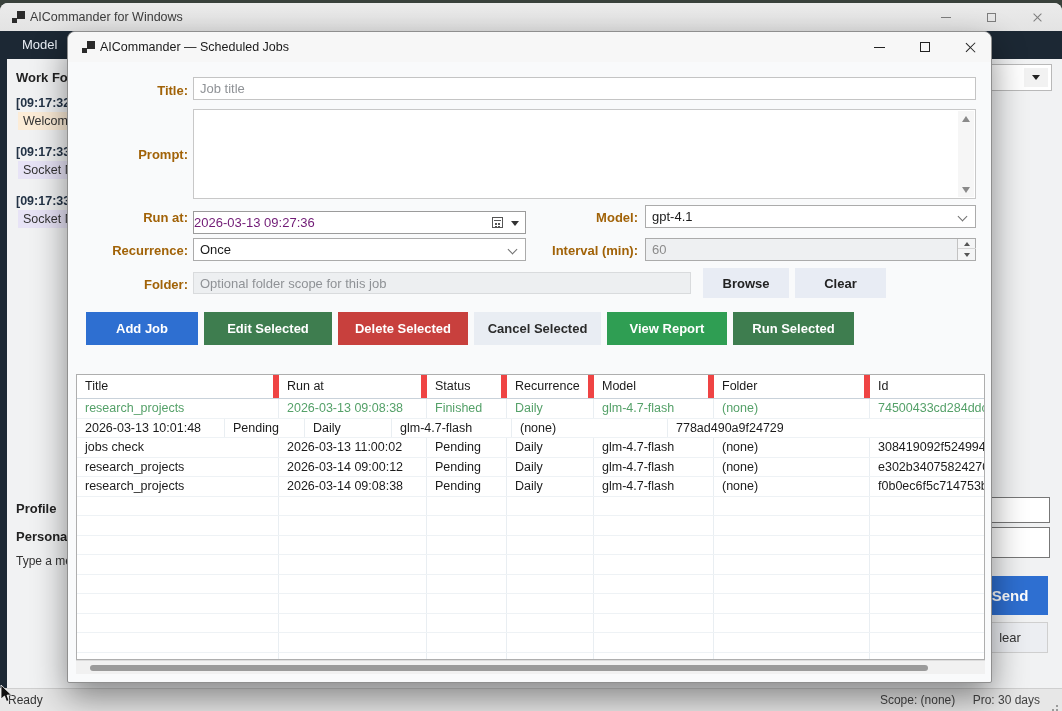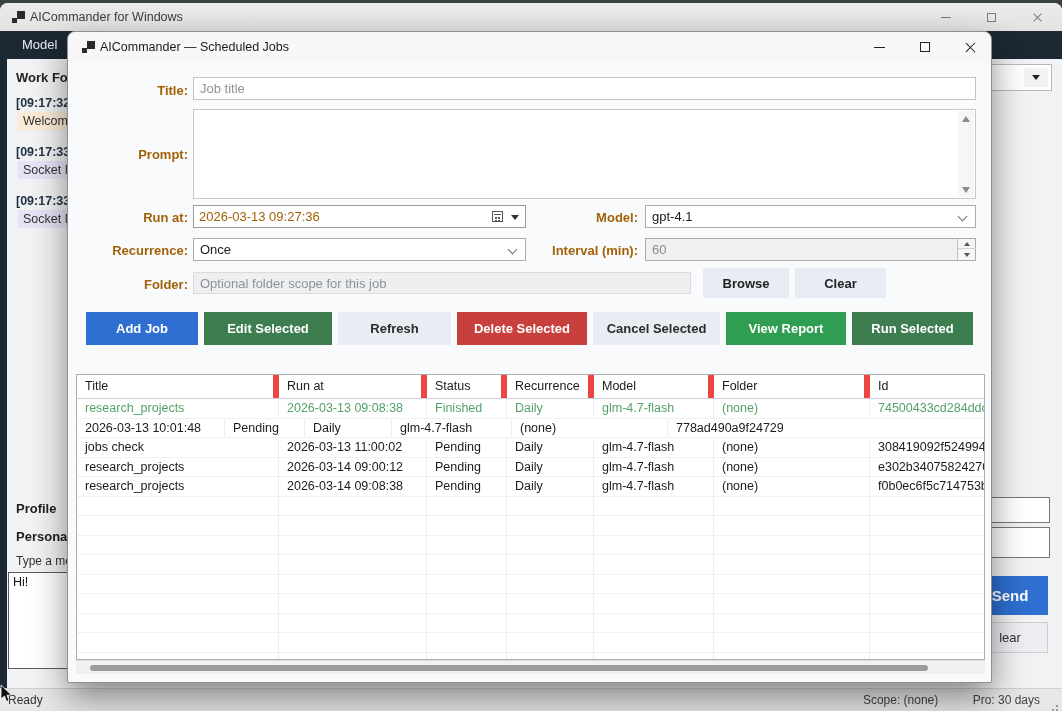--- a/index.html
+++ b/index.html
@@ -45,21 +45,21 @@
   .rp-box1 { position:absolute; left:970px; top:494px; width:80px; height:26px; background:#fff; border:1px solid #777; }
   .rp-box2 { position:absolute; left:970px; top:524px; width:80px; height:31px; background:#fff; border:1px solid #777; }
   .rp-send { position:absolute; left:972px; top:573px; width:76px; height:39px; background:#2e6fd1; color:#fff;
     font-size:15px; font-weight:bold; display:flex; align-items:center; justify-content:center; }
   .rp-clear { position:absolute; left:972px; top:619px; width:76px; height:31px; background:#eceef2; border:1px solid #cfcfcf;
     color:#333; font-size:13px; display:flex; align-items:center; justify-content:center; }
   
   .statusbar { position:absolute; left:0; top:685px; width:100%; height:23px; background:#e7e7e7; border-top:1px solid #cfcfcf; }
   .status-left { position:absolute; left:8px; top:4px; font-size:12px; color:#333; }
   .status-right { position:absolute; right:22px; top:4px; font-size:12px; color:#444; }
-  .status-right span { margin-left:31px; }
+  .status-right span { margin-left:14px; }
   .grip { position:absolute; right:4px; bottom:4px; width:2px; height:2px; background:#9a9a9a;
     box-shadow:-4px 4px 0 #9a9a9a, 0 4px 0 #9a9a9a, -8px 8px 0 #9a9a9a, -4px 8px 0 #9a9a9a, 0 8px 0 #9a9a9a; }
   .cursor-arrow { position:absolute; left:0px; top:682px; }
   
   .dialog { position:absolute; left:67px; top:31px; width:925px; height:652px;
     background:#f9fafb; border:1px solid #8f8f8f; border-radius:8px 8px 2px 2px;
     box-shadow:0 14px 34px rgba(0,0,0,0.45); z-index:10; }
   .dlg-titlebar { position:absolute; left:0; top:0; width:100%; height:30px; background:#f7f7f7; border-radius:8px 8px 0 0; }
   .dlg-title { position:absolute; left:32px; top:8px; font-size:12.5px; color:#1a1a1a; }
   .dlg-btn { position:absolute; top:1px; width:40px; height:28px; display:flex; align-items:center; justify-content:center; }
@@ -73,22 +73,22 @@
   .ftext::placeholder { color:#8f9296; }
   .prompt-area { position:absolute; left:125px; top:77px; width:783px; height:90px; background:#fff; border:1px solid #c8c8c8; }
   .vsb { position:absolute; right:1px; top:1px; width:16px; height:86px; background:#f6f6f6; }
   .vsb .up,.vsb .dn { position:absolute; left:0; width:16px; height:15px; display:flex; align-items:center; justify-content:center; }
   .vsb .up { top:0; } .vsb .dn { bottom:0; }
   .tri-up-g { width:0;height:0;border-left:4px solid transparent;border-right:4px solid transparent;border-bottom:6px solid #8a8a8a; }
   .tri-dn-g { width:0;height:0;border-left:4px solid transparent;border-right:4px solid transparent;border-top:6px solid #8a8a8a; }
   .combo { position:absolute; height:23px; background:#fff; border:1px solid #ababab; font-size:13px; color:#1b1b1b;
     line-height:21px; padding-left:6px; }
   .chev { position:absolute; right:9px; top:7px; width:7px; height:7px; border-right:1.6px solid #707070; border-bottom:1.6px solid #707070; transform:rotate(45deg); }
-  .datepick { position:absolute; left:125px; top:173px; width:333px; height:23px; background:#fff; border:1px solid #9b9b9b;
-    font-size:13px; color:#a16207; line-height:21px; padding-left:5px; }
+  .datepick { position:absolute; left:125px; top:179px; width:333px; height:23px; background:#fff; border:1px solid #9b9b9b;
+    font-size:13px; color:#701a75; line-height:21px; }
   .cal-icon { position:absolute; right:22px; top:5px; width:11px; height:11px; border:1px solid #555; }
   .cal-icon::before { content:""; position:absolute; left:1px; right:1px; top:2px; height:1px; background:#555; }
   .cal-icon::after { content:""; position:absolute; left:2px; top:5px; width:2px; height:2px; background:#555; box-shadow:3px 0 0 #555, 0 3px 0 #555, 3px 3px 0 #555; }
   .dp-tri { position:absolute; right:6px; top:9px; }
   .spinner { position:absolute; left:577px; top:206px; width:331px; height:23px; background:#eef0f2; border:1px solid #ababab;
     font-size:13px; color:#8b8b8b; line-height:21px; padding-left:6px; }
   .spin-col { position:absolute; right:0; top:0; width:18px; height:21px; border-left:1px solid #c2c2c2; background:#f4f5f6; }
   .spin-col .su,.spin-col .sd { position:absolute; left:0; width:18px; height:10px; display:flex; align-items:center; justify-content:center; }
   .spin-col .su { top:0; border-bottom:1px solid #d5d5d5; } .spin-col .sd { bottom:0; }
   .tri-up-xs { width:0;height:0;border-left:3px solid transparent;border-right:3px solid transparent;border-bottom:4px solid #555; }
@@ -148,21 +148,20 @@
     <div class="lp-label" style="left:16px; top:67px;">Work Fol</div>
     <div class="log-time" style="left:16px; top:93px;">[09:17:32]</div>
     <div class="log-msg msg-welcome" style="left:18px; top:109px;">Welcome</div>
     <div class="log-time" style="left:16px; top:142px;">[09:17:33]</div>
     <div class="log-msg msg-socket" style="left:18px; top:158px;">Socket M</div>
     <div class="log-time" style="left:16px; top:191px;">[09:17:33]</div>
     <div class="log-msg msg-socket" style="left:18px; top:207px;">Socket M</div>
     <div class="lp-label" style="left:16px; top:498px;">Profile</div>
     <div class="lp-label" style="left:16px; top:526px;">Personali</div>
     <div class="lp-small" style="left:16px; top:551px;">Type a me</div>
-    <textarea class="chat-input" style="">Hi!</textarea>
 
     <div class="rp-combo">
       <div class="dd-btn">
           <div class="tri-down-s"></div>
         </div>
     </div>
     <div class="rp-box1"></div>
     <div class="rp-box2"></div>
     <div class="rp-send">Send</div>
     <div class="rp-clear">lear</div>
@@ -247,21 +246,20 @@
     </div>
 
     <div class="flabel" style="left:0; top:245px;">Folder:</div>
     <input class="folder-input" placeholder="Optional folder scope for this job" style="">
     <div class="mini-btn" style="left:635px; width:86px;">Browse</div>
     <div class="mini-btn" style="left:727px; width:91px;">Clear</div>
 
     <div class="actions">
       <div class="abtn b-blue  w1">Add Job</div>
       <div class="abtn b-gdark w2">Edit Selected</div>
-      <div class="abtn b-light w3">Refresh</div>
       <div class="abtn b-red   w5">Delete Selected</div>
       <div class="abtn b-light w4">Cancel Selected</div>
       <div class="abtn b-green w6">View Report</div>
       <div class="abtn b-gdark w7">Run Selected</div>
     </div>
 
     <div class="jobtable">
       <div class="thead">
         <div class="thcell c-title">Title</div>
         <div class="thcell c-run_at">Run at</div>

